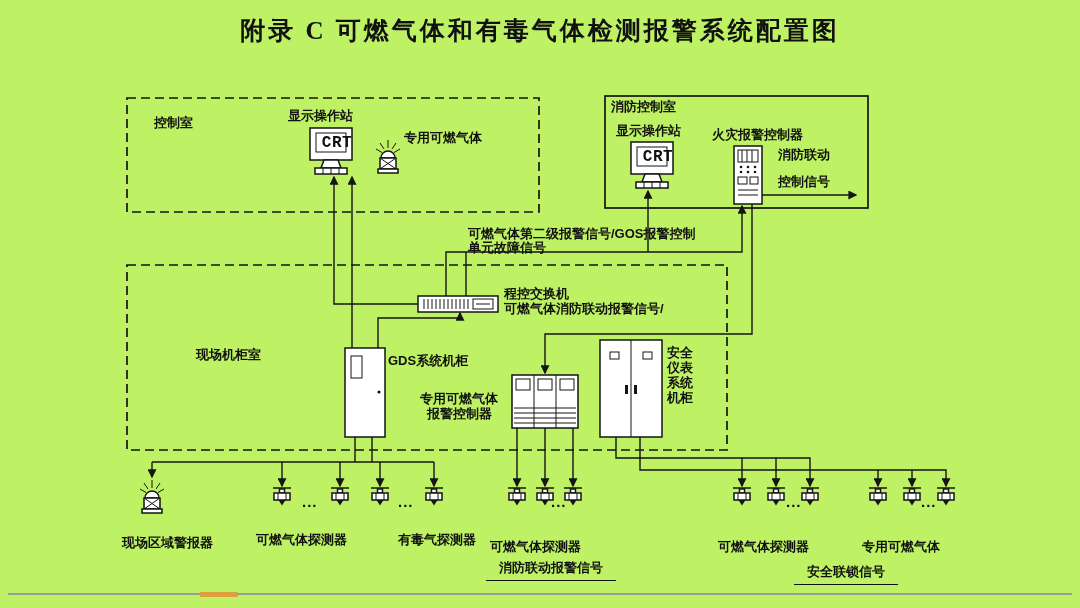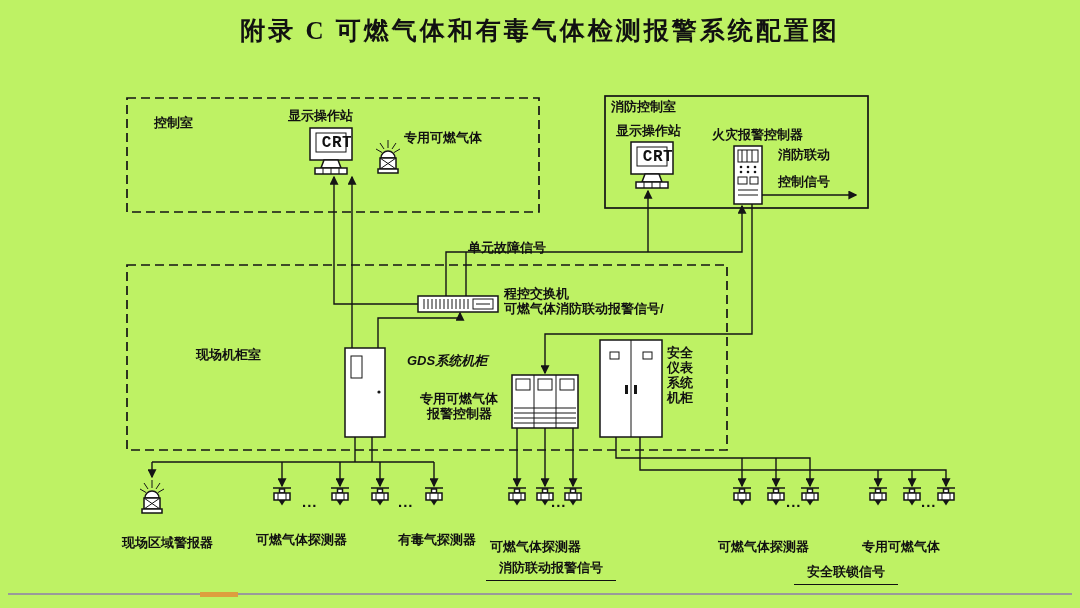--- a/index.html
+++ b/index.html
@@ -212,26 +212,27 @@
   <div class="lbl crt-lbl" style="left:316px; top:134px;">CRT</div>
   <div class="lbl" style="left:404px; top:131px;">专用可燃气体</div>
 
   <div class="lbl" style="left:611px; top:100px;">消防控制室</div>
   <div class="lbl" style="left:616px; top:124px;">显示操作站</div>
   <div class="lbl crt-lbl" style="left:637px; top:148px;">CRT</div>
   <div class="lbl" style="left:712px; top:128px;">火灾报警控制器</div>
   <div class="lbl" style="left:778px; top:148px;">消防联动</div>
   <div class="lbl" style="left:778px; top:175px;">控制信号</div>
 
+  <div class="lbl" style="left:468px; top:227px;">可燃气体第二级报警信号/GOS报警控制</div>
   <div class="lbl" style="left:468px; top:241px;">单元故障信号</div>
 
   <div class="lbl" style="left:196px; top:348px;">现场机柜室</div>
   <div class="lbl" style="left:504px; top:287px;">程控交换机</div>
   <div class="lbl" style="left:504px; top:302px;text-align:right;">可燃气体消防联动报警信号/</div>
-  <div class="lbl" style="left:407px; top:354px;font-style:italic;">GDS系统机柜</div>
+  <div class="lbl" style="left:388px; top:354px;">GDS系统机柜</div>
   <div class="lbl" style="left:420px; top:392px;">专用可燃气体</div>
   <div class="lbl" style="left:427px; top:407px;">报警控制器</div>
   <div class="lbl" style="left:667px; top:346px;">安全</div>
   <div class="lbl" style="left:667px; top:361px;">仪表</div>
   <div class="lbl" style="left:667px; top:376px;">系统</div>
   <div class="lbl" style="left:667px; top:391px;">机柜</div>
 
   <div class="lbl" style="left:122px; top:536px;">现场区域警报器</div>
   <div class="lbl" style="left:256px; top:533px;">可燃气体探测器</div>
   <div class="lbl" style="left:398px; top:533px;">有毒气探测器</div>

